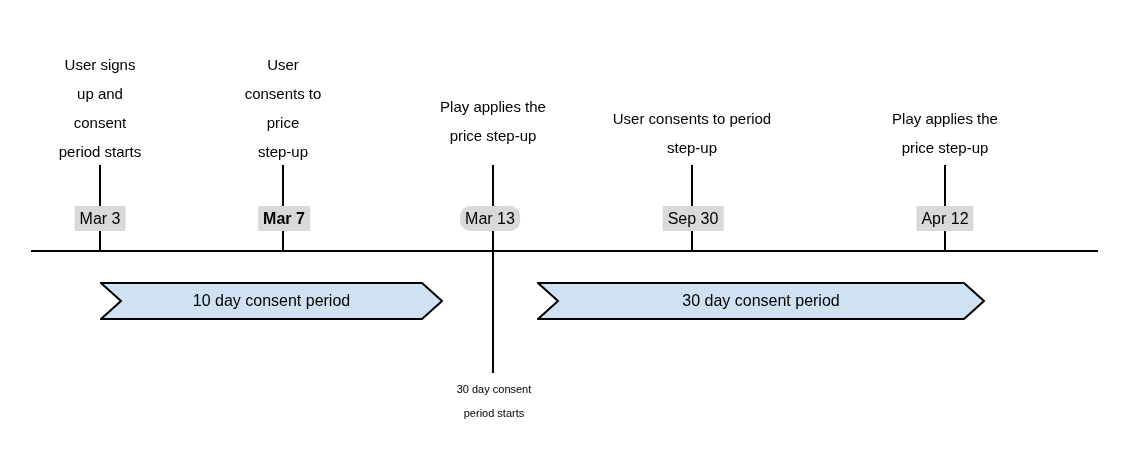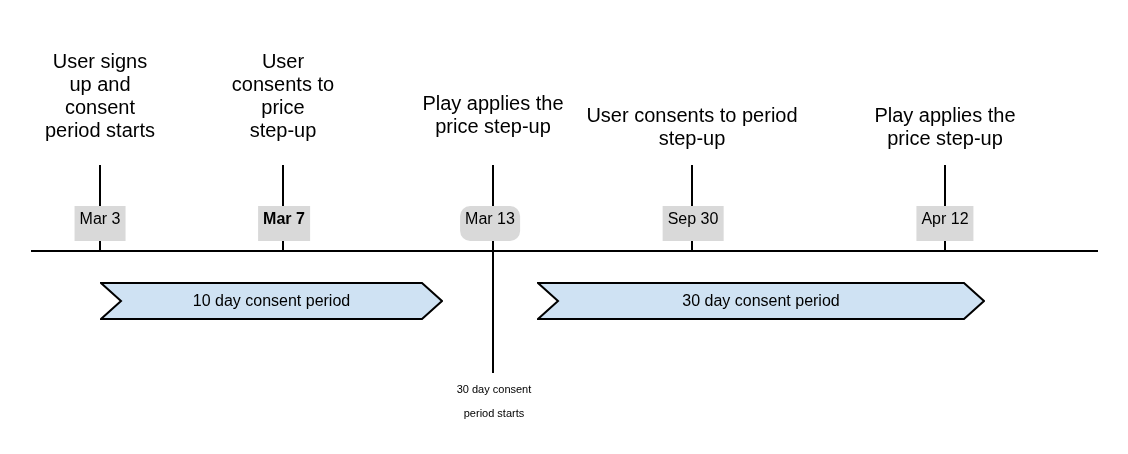--- a/index.html
+++ b/index.html
@@ -13,27 +13,27 @@
   }
   .axis{
     position:absolute;left:31px;top:250px;width:1067px;height:2px;
     background:var(--line,#000);
   }
   .tick{
     position:absolute;width:2px;background:var(--line,#000);
   }
   .event-label{
     position:absolute;
-    font-size:20px;line-height:23px;
+    font-size:15px;line-height:29px;
     text-align:center;white-space:pre-line;
   }
   .date-chip{
     position:absolute;top:206px;transform:translateX(-50%);
     background:var(--date-bg,#d9d9d9);
-    font-size:16px;line-height:25px;height:35px;
+    font-size:16px;line-height:25px;height:25px;
     padding:0 5px;white-space:nowrap;
   }
   .banner{
     position:absolute;top:282px;height:38px;
   }
   .banner svg{position:absolute;left:0;top:0;display:block;}
   .banner-label{
     position:absolute;left:0;top:0;right:0;bottom:0;
     display:flex;align-items:center;justify-content:center;
     font-size:16px;

